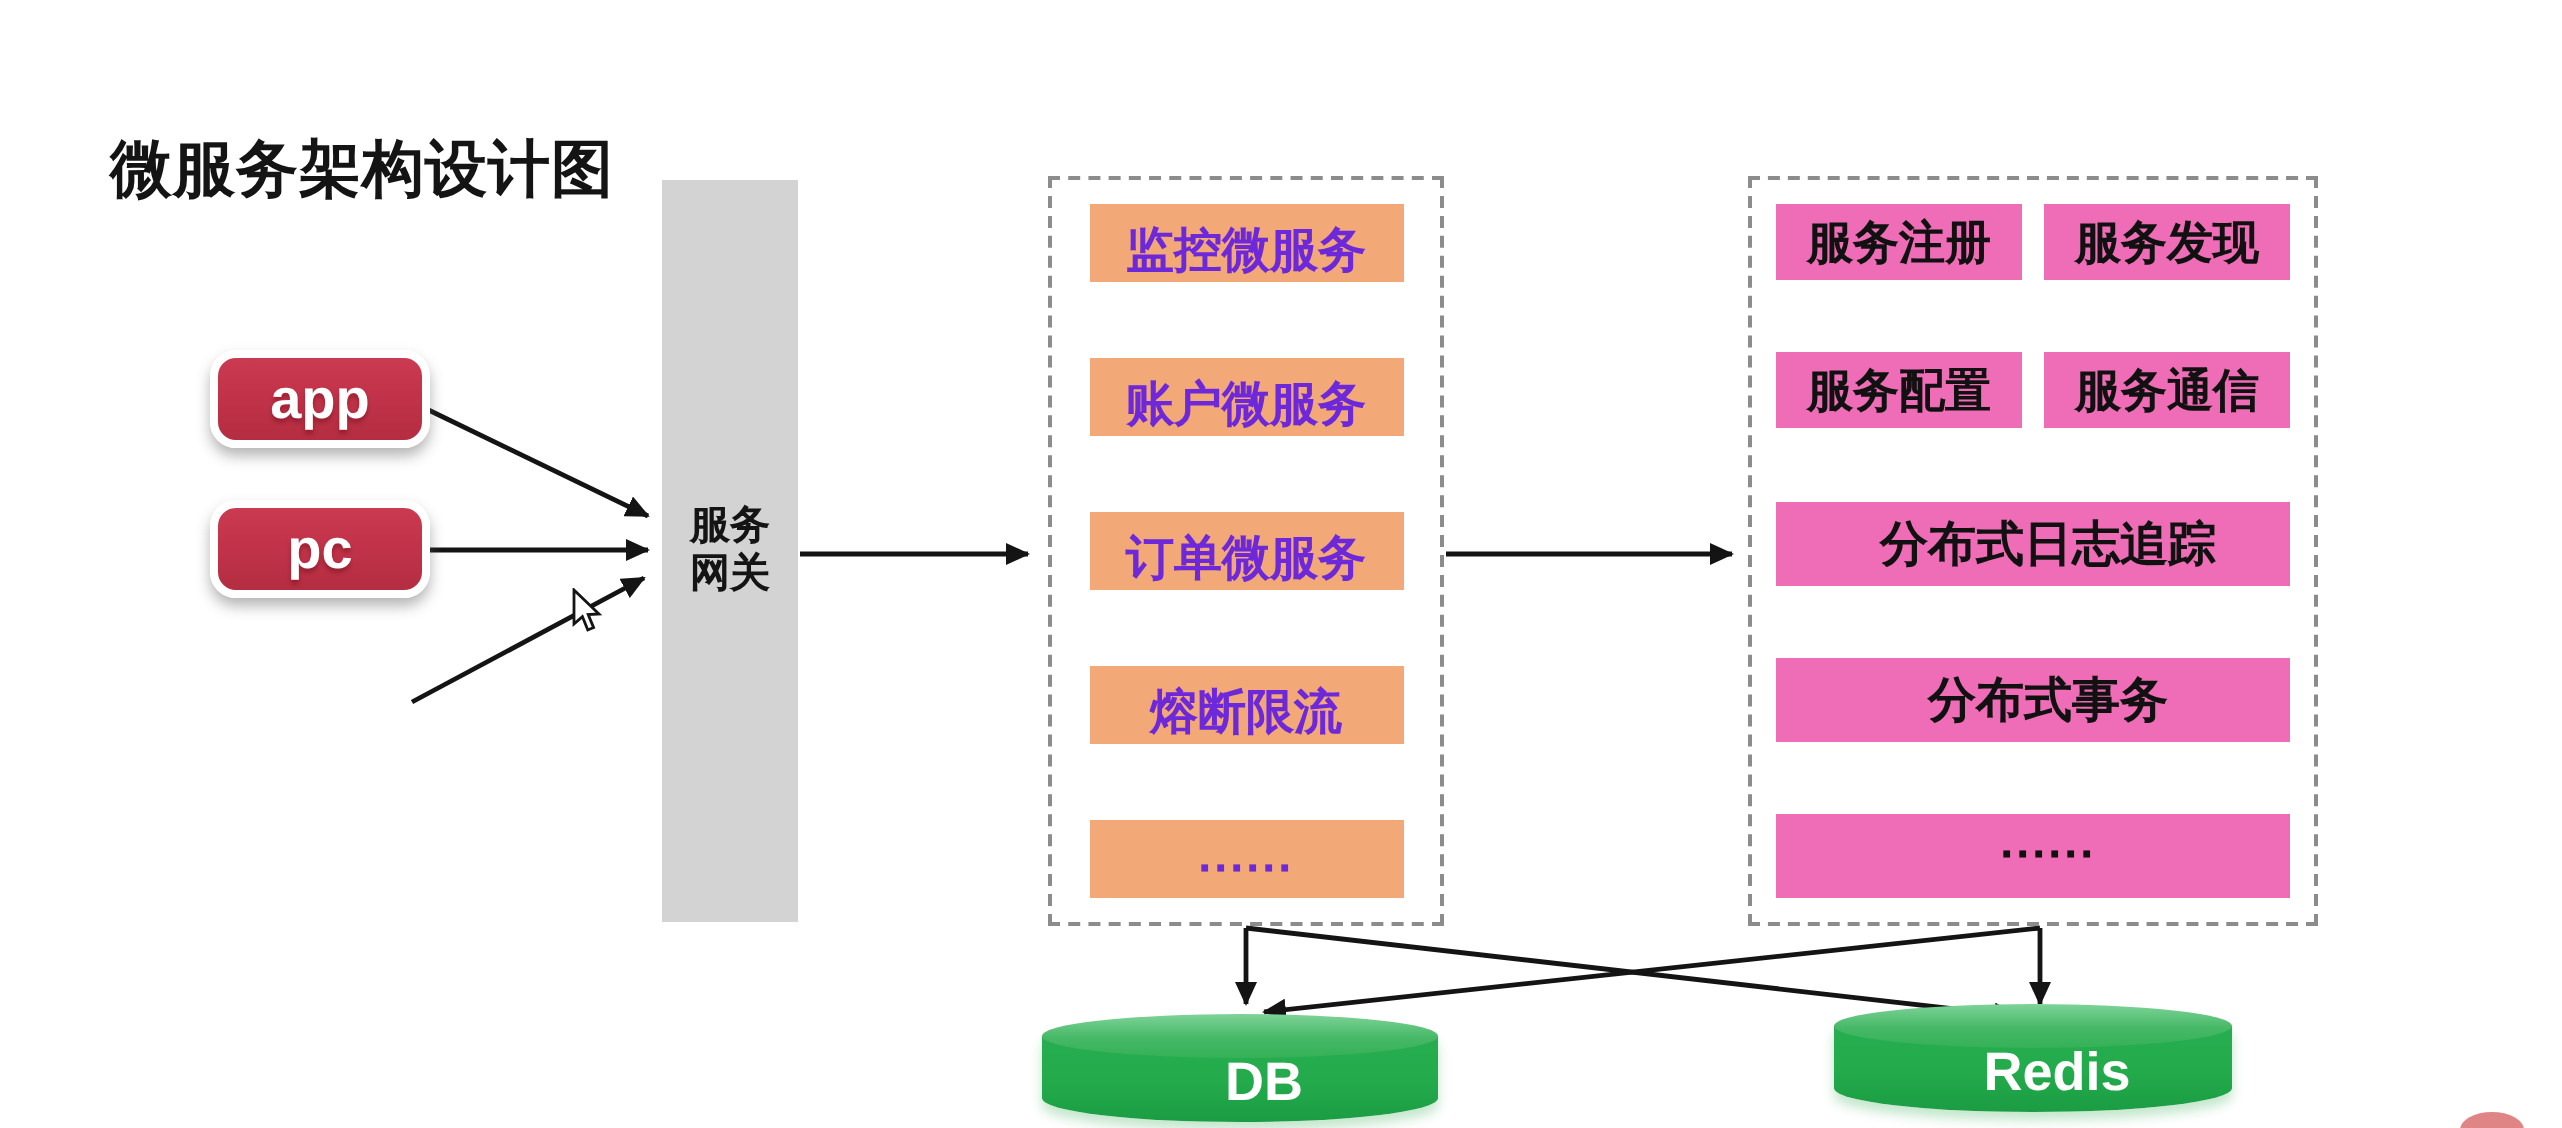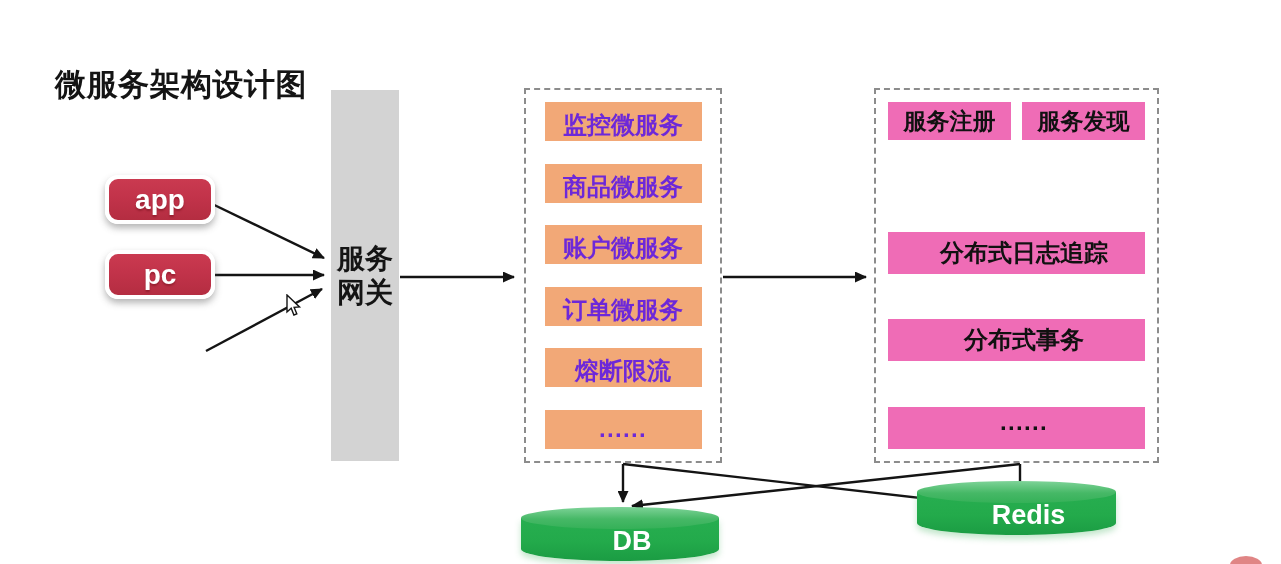--- a/index.html
+++ b/index.html
@@ -37,21 +37,21 @@
     margin-left:13px;
   }
   .client.app{top:175px;}
   .client.pc{top:250px;}
   .client.wap{top:326px;}
   
   .gateway{
     position:absolute;left:331px;top:90px;width:68px;height:371px;
     background:var(--gateway-gray);
     display:flex;flex-direction:column;align-items:center;justify-content:center;
-    color:#141414;font-weight:bold;font-size:28px;line-height:1.18;
+    color:#141414;font-weight:bold;font-size:20px;line-height:1.18;
   }
   
   .panel{
     position:absolute;top:88px;height:375px;
     border:2px dashed #8c8c8c;
     display:flex;flex-direction:column;justify-content:space-between;
     padding:12px 0;
   }
   .panel.services{left:524px;width:198px;align-items:center;}
   .panel.governance{left:874px;width:285px;padding:12px 12px;}
@@ -80,21 +80,21 @@
   .cyl .top{
     position:absolute;left:0;right:0;top:0;height:22px;border-radius:50%;
     background:linear-gradient(180deg,#7ED398 0%,#46B866 55%,#35B158 100%);
   }
   .cyl .label{
     position:absolute;left:0;right:0;top:14px;bottom:0;
     display:flex;align-items:center;justify-content:center;
     color:#ffffff;font-weight:bold;font-size:27px;margin-left:24px;
   }
   .cyl.db{left:521px;top:507px;}
-  .cyl.redis{left:917px;top:481px;width:199px;}
+  .cyl.redis{left:917px;top:502px;width:199px;}
   
   .arrows{position:absolute;left:0;top:0;width:1281px;height:564px;pointer-events:none;}
   
   .cursor{position:absolute;left:286px;top:294px;width:17px;height:23px;}
   
   .watermark{
     position:absolute;left:1230px;top:556px;width:32px;height:18px;
     border-radius:50%;background:#DB7070;opacity:0.85;
   }
 </style>
@@ -132,23 +132,20 @@
   <div class="gateway">
     <span>服务</span>
     <span>网关</span>
   </div>
 
   <div class="panel services">
     <div class="service-item">
         <span>监控微服务</span>
       </div>
     <div class="service-item">
-        <span>商品微服务</span>
-      </div>
-    <div class="service-item">
         <span>账户微服务</span>
       </div>
     <div class="service-item">
         <span>订单微服务</span>
       </div>
     <div class="service-item">
         <span>熔断限流</span>
       </div>
     <div class="service-item">
         <span>······</span>
@@ -158,20 +155,26 @@
   <div class="panel governance">
     <div class="gov-row">
       <div class="gov-item small">
           <span>服务注册</span>
         </div>
       <div class="gov-item small">
           <span>服务发现</span>
         </div>
     </div>
     <div class="gov-row">
+      <div class="gov-item small">
+          <span>服务配置</span>
+        </div>
+      <div class="gov-item small">
+          <span>服务通信</span>
+        </div>
     </div>
     <div class="gov-item wide">
         <span>分布式日志追踪</span>
       </div>
     <div class="gov-item wide">
         <span>分布式事务</span>
       </div>
     <div class="gov-item wide">
         <span>······</span>
       </div>

